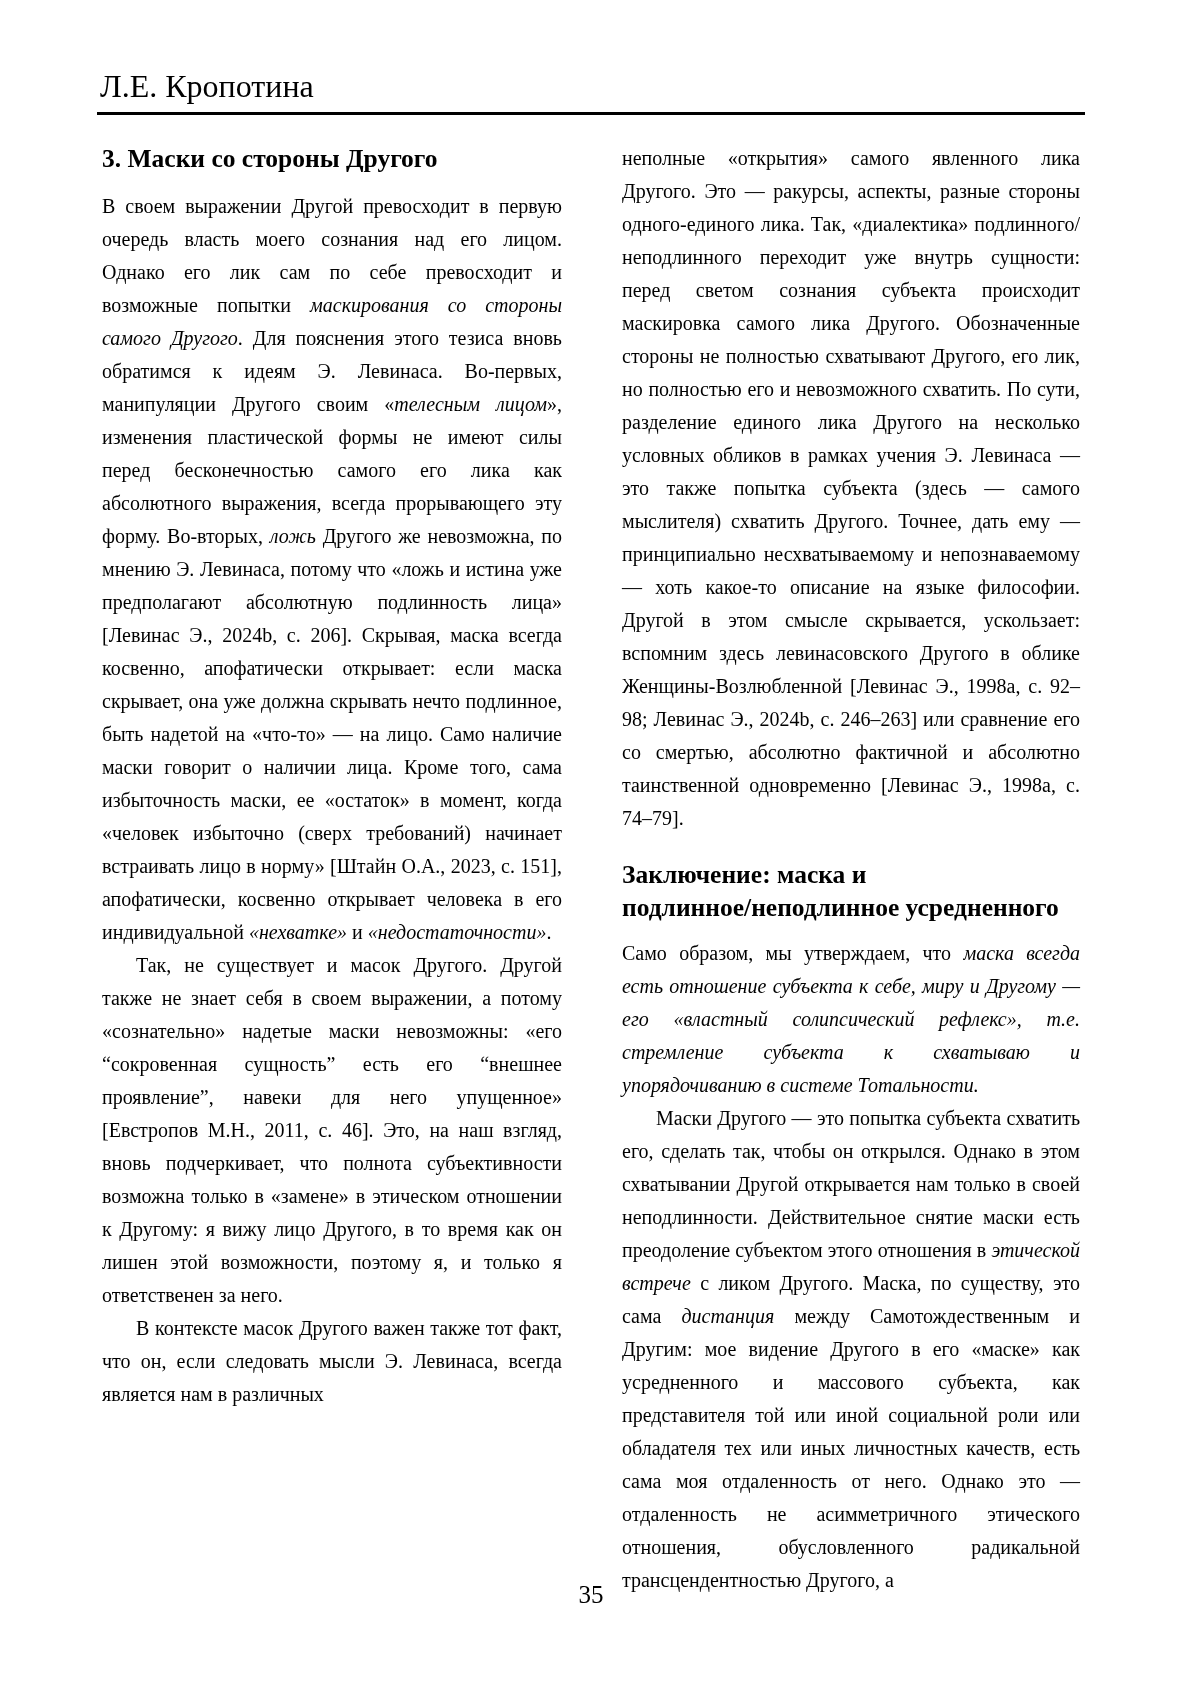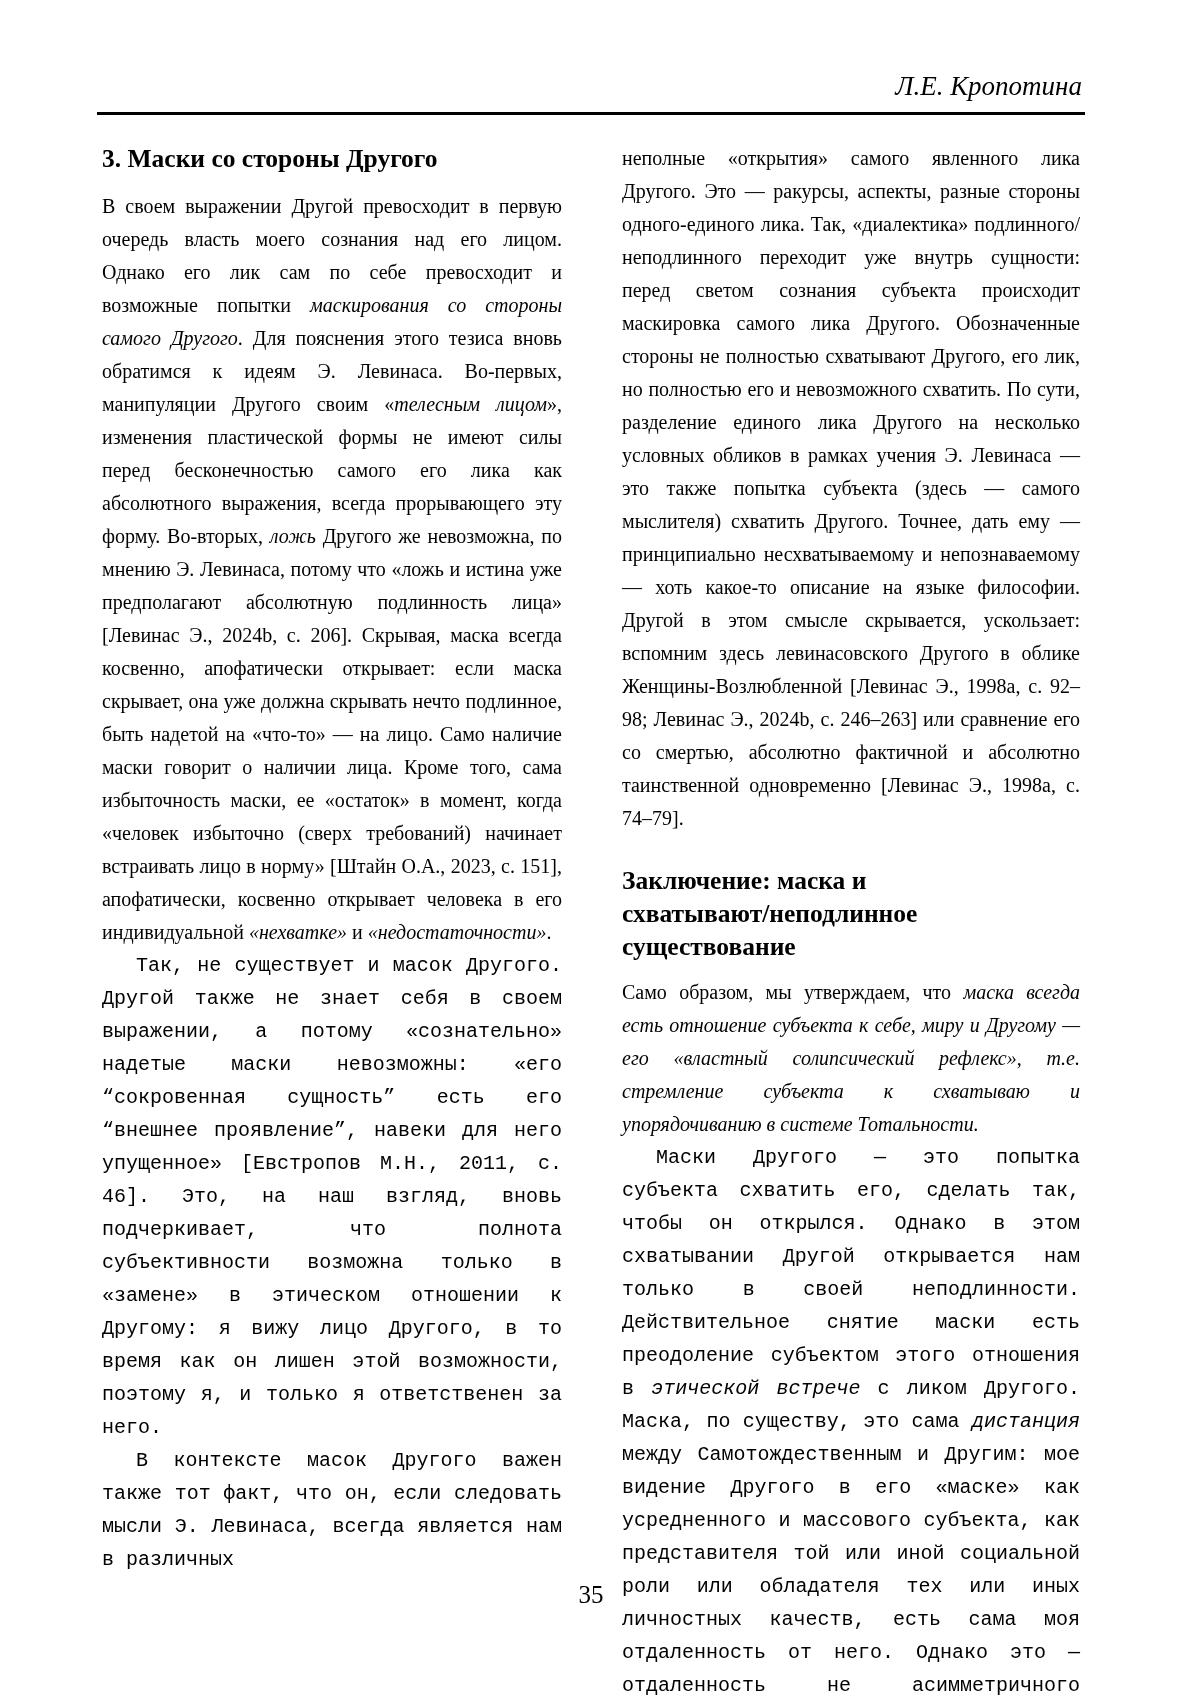--- a/index.html
+++ b/index.html
@@ -13,23 +13,22 @@
     height: 1697px;
     font-family: "Liberation Serif", "DejaVu Serif", serif;
     color: #000000;
     overflow: hidden;
   }
   .running-head {
     position: absolute;
     top: 70px;
     left: 100px;
     width: 982px;
-    text-align: right;
-    font-style: italic;
-    font-size: 27px;
+    text-align: left;
+    font-size: 32px;
     line-height: 32px;
   }
   .header-rule {
     position: absolute;
     top: 112px;
     left: 97px;
     width: 988px;
     height: 0;
     border-top: 3px solid #000000;
   }
@@ -49,34 +48,33 @@
     font-weight: bold;
     font-size: 25.5px;
     line-height: 33px;
     margin: 0 0 15px 0;
     text-align: left;
   }
   .subheading {
     font-weight: bold;
     font-size: 25.5px;
     line-height: 33px;
-    margin: 29px 0 13px 0;
+    margin: 23px 0 13px 0;
     text-align: left;
   }
   p.body-par {
     margin: 0;
     font-size: 20px;
     line-height: 33px;
     text-align: justify;
     hyphens: auto;
     -webkit-hyphens: auto;
   }
   p.indent {
     text-indent: 34px;
-    font-family: Liberation Mono, monospace;
   }
   em { font-style: italic; }
   .page-number {
     position: absolute;
     top: 1580px;
     left: 102px;
     width: 978px;
     text-align: center;
     font-size: 25px;
     line-height: 30px;
@@ -93,19 +91,19 @@
   <h2 class="section-heading">3. Маски со стороны Другого</h2>
   <p class="body-par"><span>В своем выражении Другой превосходит в первую очередь власть моего сознания над его лицом. Однако его лик сам по себе превосходит и возможные попытки </span><em>маскирования со стороны самого Другого</em><span>. Для пояснения этого тезиса вновь обратимся к идеям Э. Левинаса. Во-первых, манипуляции Другого своим «</span><em>телесным лицом</em><span>», изменения пластической формы не имеют силы перед бесконечностью самого его лика как абсолютного выражения, всегда прорывающего эту форму. Во-вторых, </span><em>ложь</em><span> Другого же невозможна, по мнению Э. Левинаса, потому что «ложь и истина уже предполагают абсолютную подлинность лица» [Левинас Э., 2024b, с. 206]. Скрывая, маска всегда косвенно, апофатически открывает: если маска скрывает, она уже должна скрывать нечто подлинное, быть надетой на «что-то» — на лицо. Само наличие маски говорит о наличии лица. Кроме того, сама избыточность маски, ее «остаток» в момент, когда «человек избыточно (сверх требований) начинает встраивать лицо в норму» [Штайн О.А., 2023, с. 151], апофатически, косвенно открывает человека в его индивидуальной </span><em>«нехватке»</em><span> и </span><em>«недостаточности»</em><span>.</span></p>
   <p class="body-par indent"><span>Так, не существует и масок Другого. Другой также не знает себя в своем выражении, а потому «сознательно» надетые маски невозможны: «его “сокровенная сущность” есть его “внешнее проявление”, навеки для него упущенное» [Евстропов М.Н., 2011, с. 46]. Это, на наш взгляд, вновь подчеркивает, что полнота субъективности возможна только в «замене» в этическом отношении к Другому: я вижу лицо Другого, в то время как он лишен этой возможности, поэтому я, и только я ответственен за него.</span></p>
   <p class="body-par indent"><span>В контексте масок Другого важен также тот факт, что он, если следовать мысли Э. Левинаса, всегда является нам в различных </span></p>
 </div>
 
 <div class="column column-right">
   <p class="body-par"><span>неполные «открытия» самого явленного лика Другого. Это — ракурсы, аспекты, разные стороны одного-единого лика. Так, «диалектика» подлинного/неподлинного переходит уже внутрь сущности: перед светом сознания субъекта происходит маскировка самого лика Другого. Обозначенные стороны не полностью схватывают Другого, его лик, но полностью его и невозможного схватить. По сути, разделение единого лика Другого на несколько условных обликов в рамках учения Э. Левинаса — это также попытка субъекта (здесь — самого мыслителя) схватить Другого. Точнее, дать ему — принципиально несхватываемому и непознаваемому — хоть какое-то описание на языке философии. Другой в этом смысле скрывается, ускользает: вспомним здесь левинасовского Другого в облике Женщины-Возлюбленной [Левинас Э., 1998a, с. 92–98; Левинас Э., 2024b, с. 246–263] или сравнение его со смертью, абсолютно фактичной и абсолютно таинственной одновременно [Левинас Э., 1998a, с. 74–79].</span></p>
   <div class="subheading">
     <div>Заключение: маска и</div>
-    <div>схватывают/неподлинное существование</div>
+    <div>подлинное/неподлинное усредненного</div>
   </div>
   <p class="body-par"><span>Само образом, мы утверждаем, что </span><em>маска всегда есть отношение субъекта к себе, миру и Другому — его «властный солипсический рефлекс», т.е. стремление субъекта к схватываю и упорядочиванию в системе Тотальности.</em></p>
   <p class="body-par indent"><span>Маски Другого — это попытка субъекта схватить его, сделать так, чтобы он открылся. Однако в этом схватывании Другой открывается нам только в своей неподлинности. Действительное снятие маски есть преодоление субъектом этого отношения в </span><em>этической встрече</em><span> с ликом Другого. Маска, по существу, это сама </span><em>дистанция</em><span> между Самотождественным и Другим: мое видение Другого в его «маске» как усредненного и массового субъекта, как представителя той или иной социальной роли или обладателя тех или иных личностных качеств, есть сама моя отдаленность от него. Однако это — отдаленность не асимметричного этического отношения, обусловленного радикальной трансцендентностью Другого, а </span></p>
 </div>
 
 <div class="page-number">35</div>
 
 </body></html>

